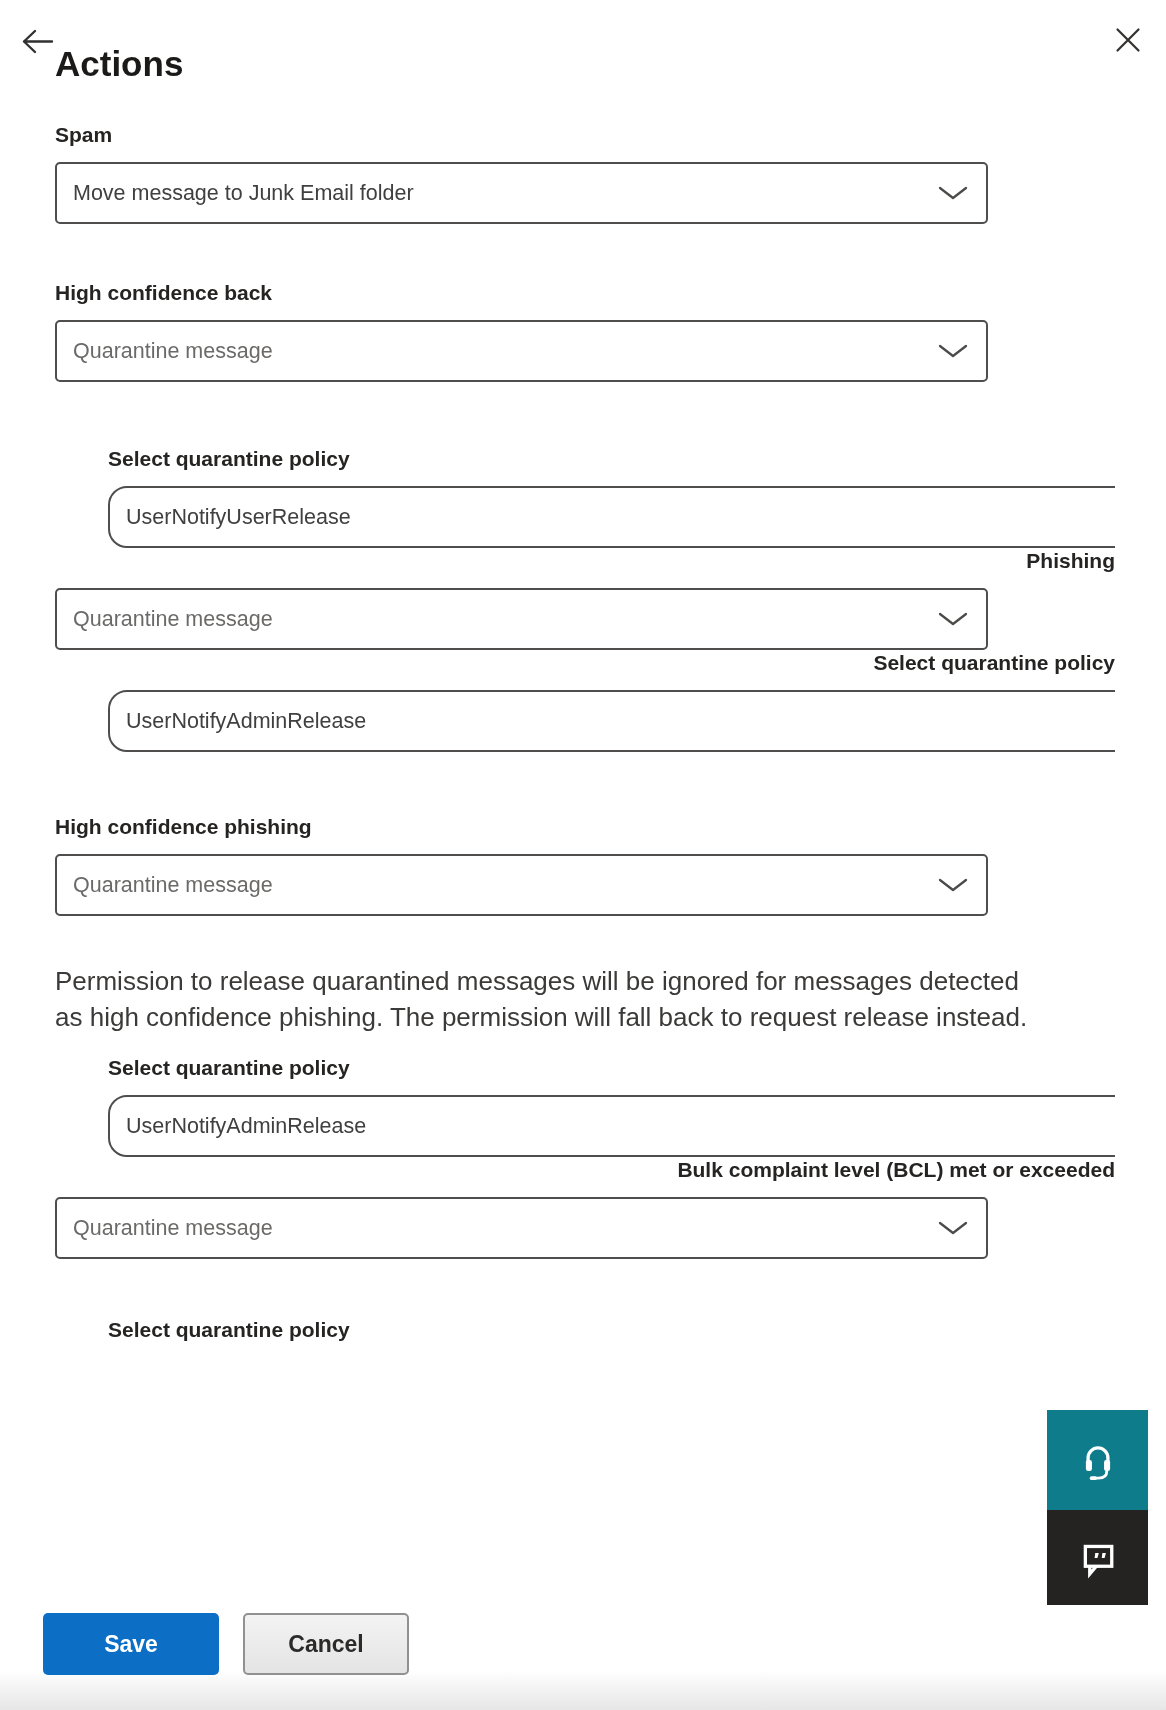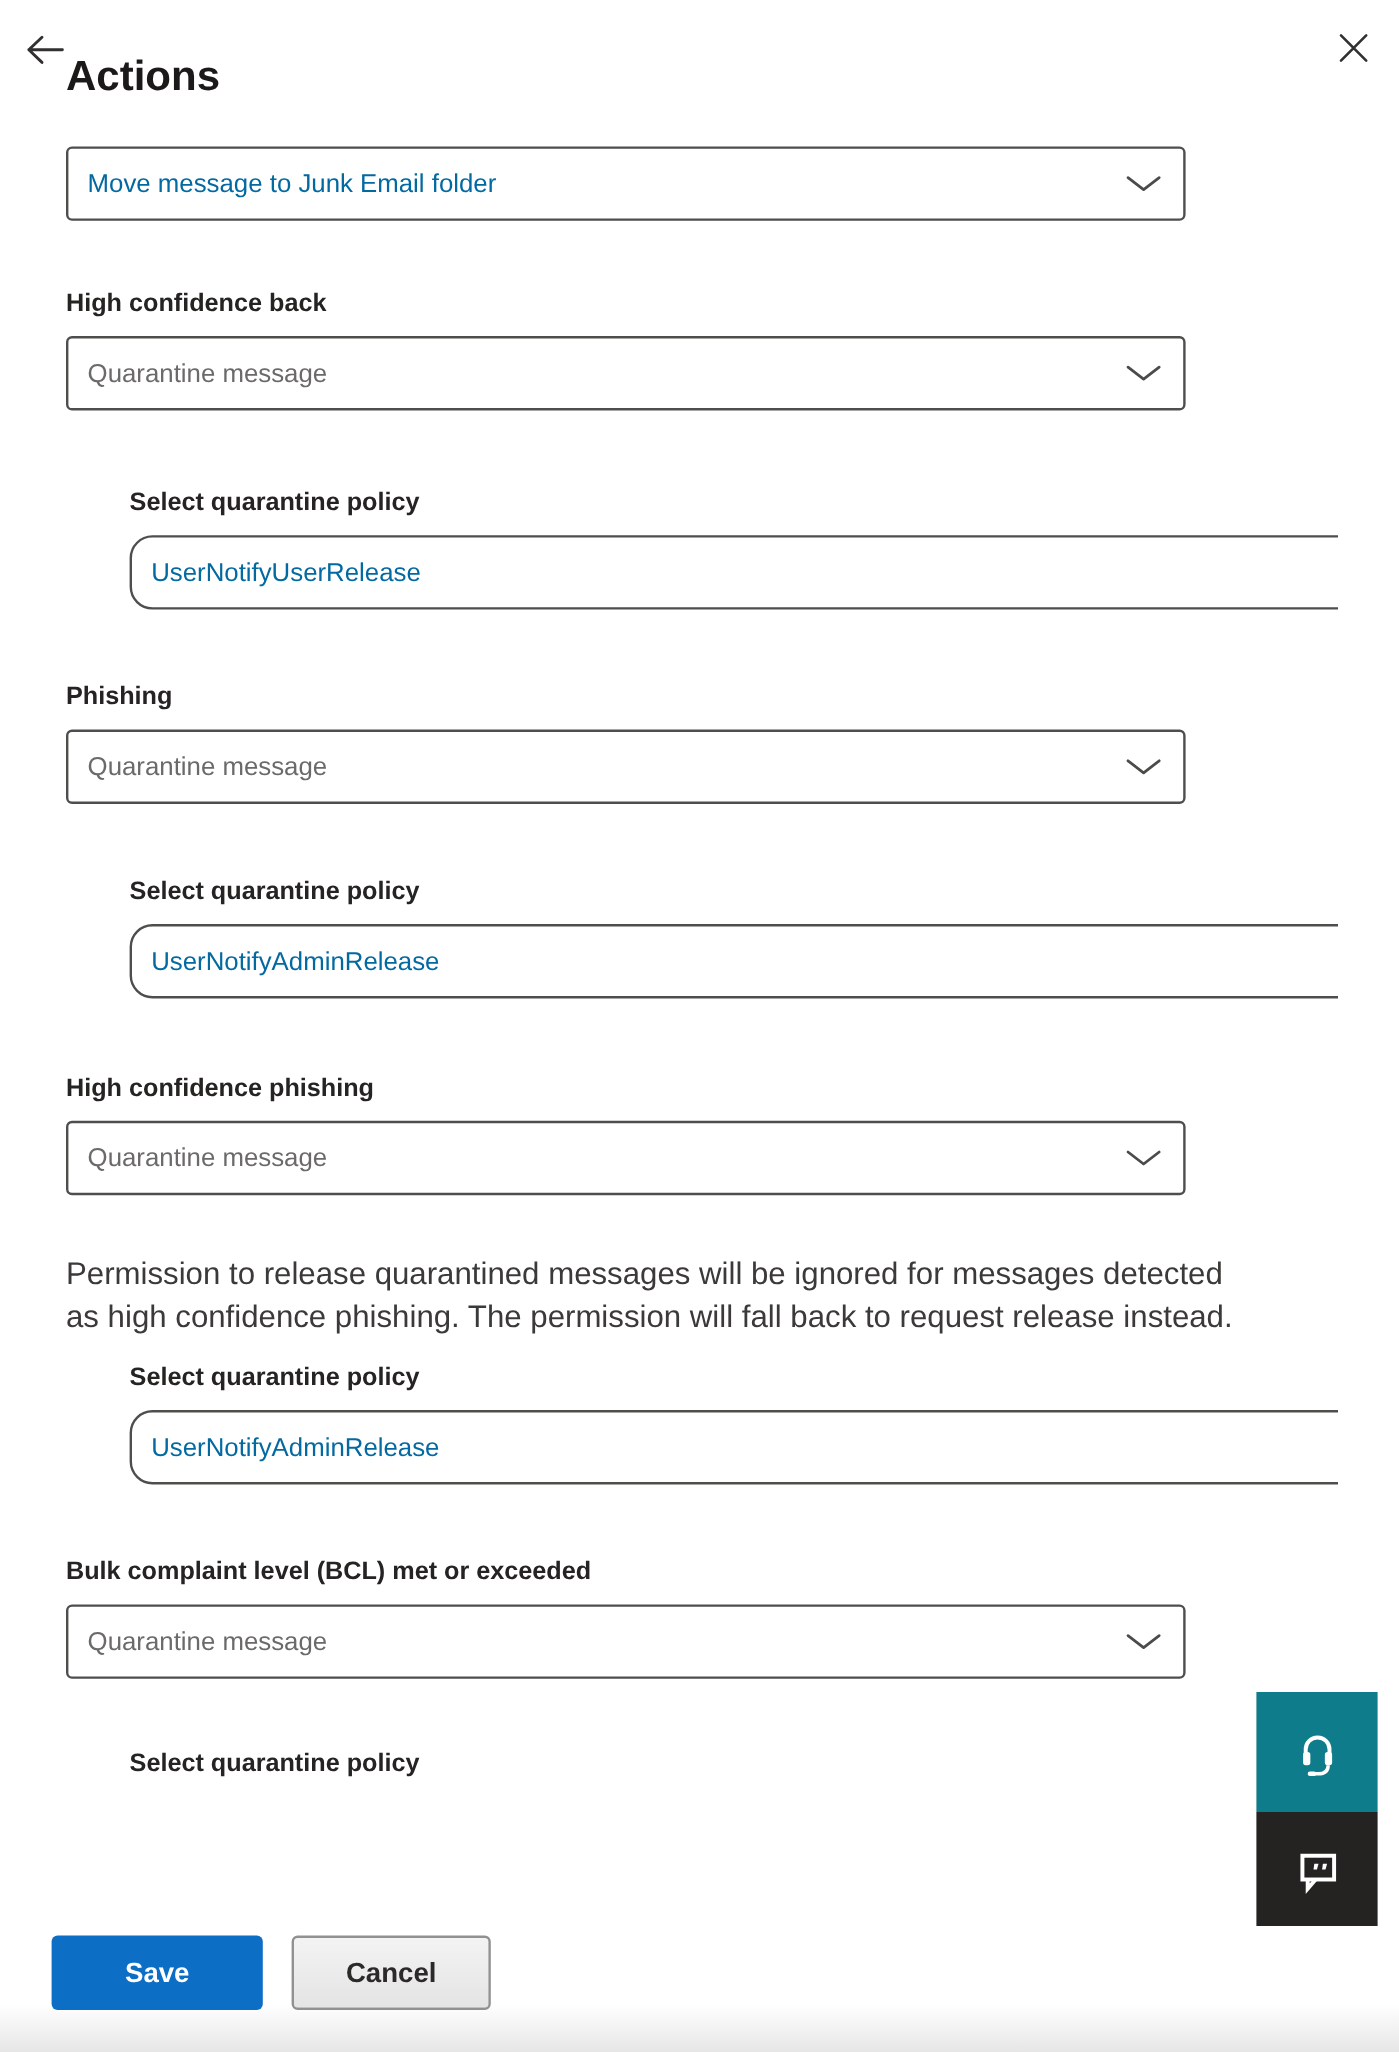--- a/index.html
+++ b/index.html
@@ -24,25 +24,25 @@
   .field-label{
     display:block;font-size:21px;line-height:25px;font-weight:600;color:#252423;margin:0 0 15px 0;
   }
   .selectbox{
     position:relative;box-sizing:border-box;height:62px;width:933px;
     border:2px solid #4f4e4d;border-radius:5px;background:#fff;
     display:flex;align-items:center;padding:0 56px 0 16px;cursor:pointer;
   }
   .indent{margin-left:53px;}
   .indent .selectbox{width:1117px;border-radius:19px;}
-  .select-value{font-size:21.5px;color:#0369a1;white-space:nowrap;}
+  .select-value{font-size:21.5px;color:#404040;white-space:nowrap;}
   .muted .select-value{color:#6b6a69;}
   .chevron{position:absolute;right:18px;top:50%;transform:translateY(-50%);}
 
-  .mt-56{margin-top:56px;} .mt-60{margin-top:60px;} .mt-62{margin-top:62px;}
+  .mt-56{margin-top:56px;} .mt-60{text-align:right;} .mt-62{margin-top:62px;}
   .mt-64{margin-top:64px;} .mt-20{margin-top:20px;} .mt-58{margin-top:58px;}
 
   .note{
     width:988px;margin:47px 0 0 0;font-size:26px;line-height:36px;color:#3b3a39;
   }
 
   .footer{
     position:absolute;left:0;top:1578px;width:1166px;height:132px;box-sizing:border-box;
     background:linear-gradient(180deg,#ffffff 0%,#ffffff 70%,#e7e6e6 100%);
     display:flex;align-items:flex-start;gap:24px;padding:35px 0 0 43px;
@@ -71,20 +71,21 @@
 <button class="icon-btn" id="close-btn" aria-label="Close">
   <svg width="28" height="28" viewBox="0 0 28 28">
     <path d="M3.5 3.5 L24.5 24.5 M24.5 3.5 L3.5 24.5" fill="none" stroke="#323130" stroke-width="2.2" stroke-linecap="round"></path>
   </svg>
 </button>
 
 <div class="content">
   <h1 class="page-title">Actions</h1>
 
   <div class="field">
+    <span class="field-label">Spam</span>
     <div class="selectbox" role="combobox">
       <span class="select-value">Move message to Junk Email folder</span>
       <svg class="chevron" width="30" height="14" viewBox="0 0 30 14">
         <path d="M2 2 L15 12 L28 2" fill="none" stroke="#4c4b4a" stroke-width="2.3" stroke-linecap="round" stroke-linejoin="round"></path>
       </svg>
     </div>
   </div>
 
   <div class="field mt-56 muted">
     <span class="field-label">High confidence back</span>

